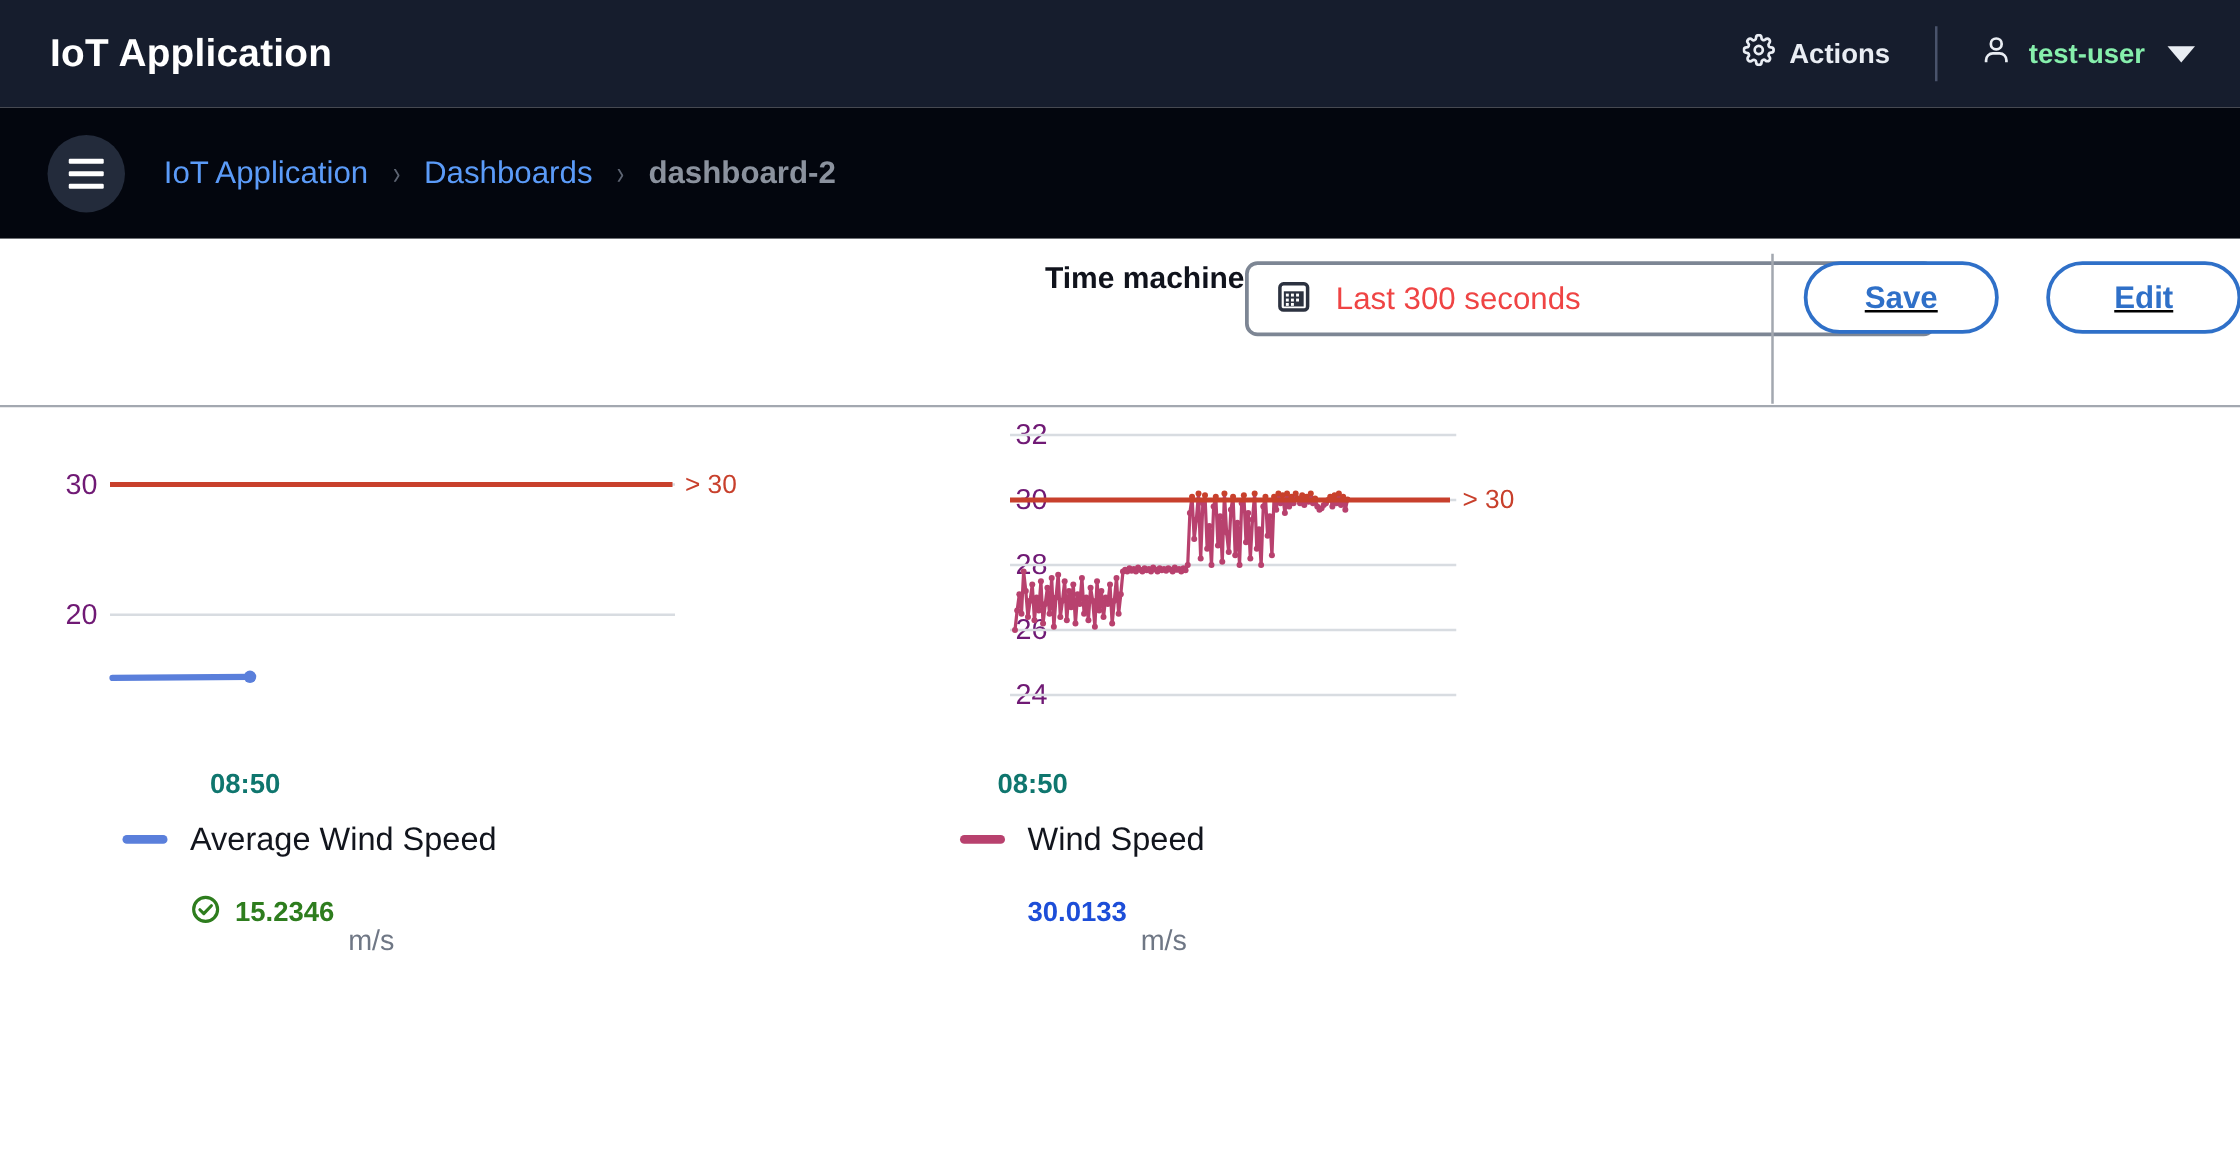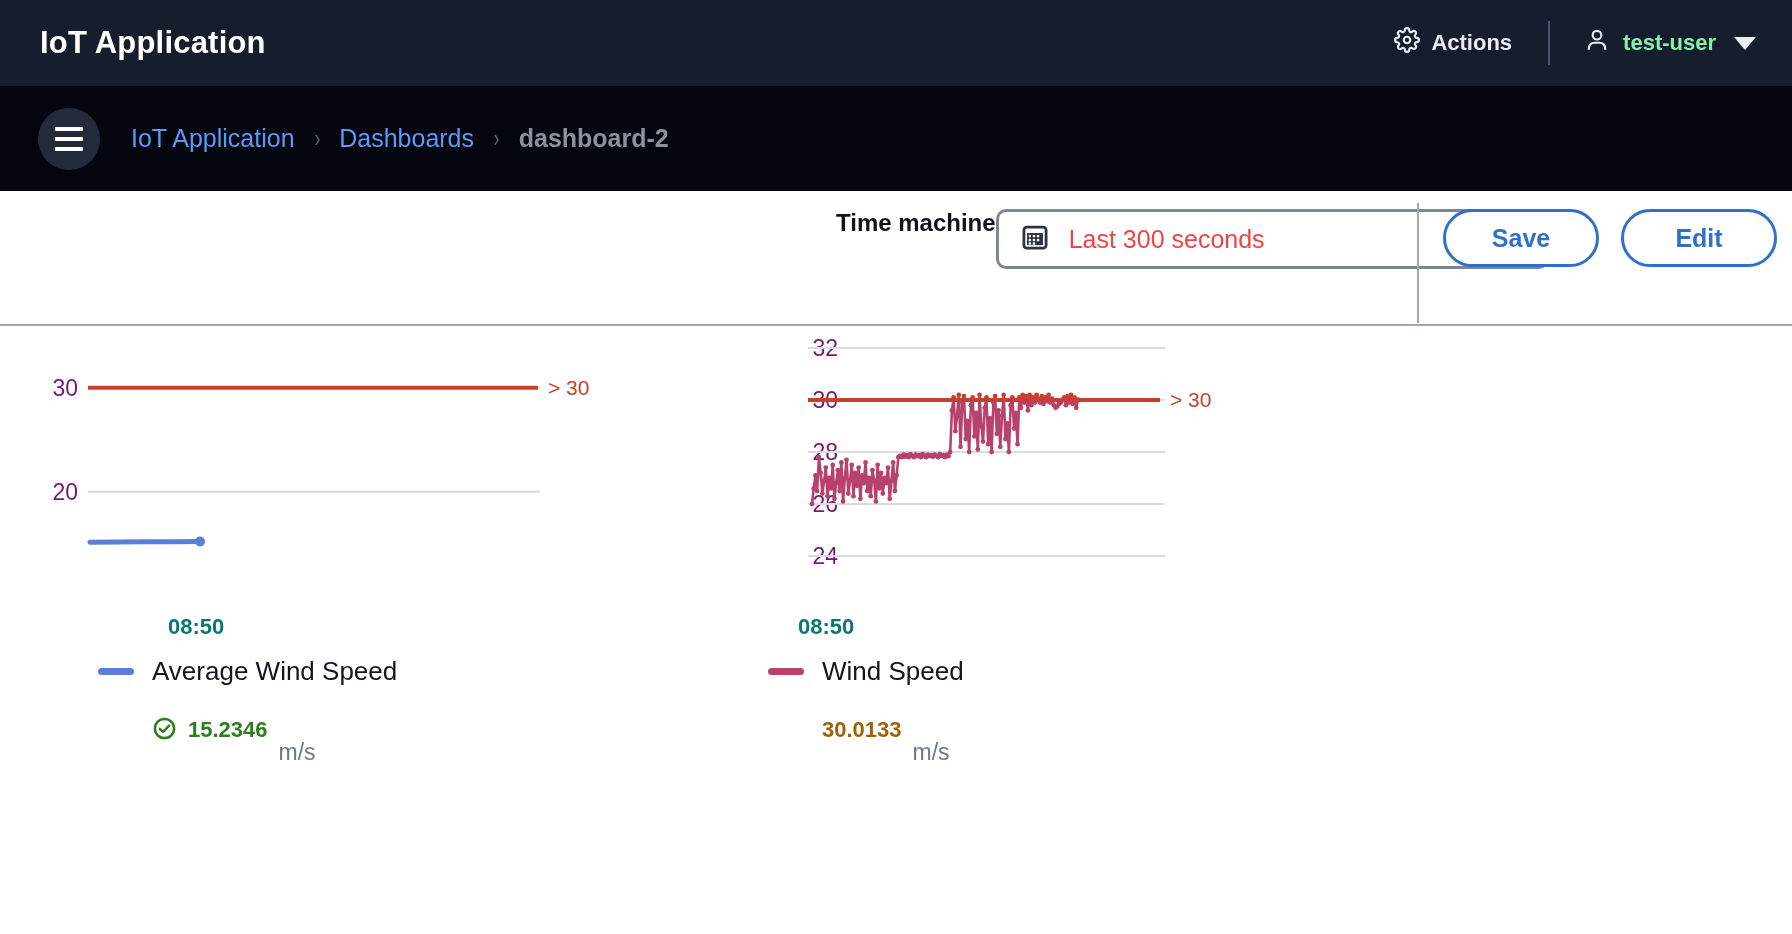--- a/index.html
+++ b/index.html
@@ -114,21 +114,21 @@
     width: 2px; height: 120px; background: #a3a8b0;
   }
   .actions-block {
     position: absolute; left: 1443px; top: 18px;
     display: flex; flex-direction: column;
   }
   .act-label {
     font-size: 24px; font-weight: bold; color: #10131c;
     margin-bottom: 12px;
   }
-  .act-row { display: flex; gap: 22px; }
+  .act-row { display: flex; gap: 38px; text-decoration: underline; }
   .pill-btn {
     width: 156px; height: 58px;
     border: 3px solid #2f70c8; border-radius: 34px;
     background: #fff; color: #2f70c8;
     font-size: 25px; font-weight: bold;
     font-family: "Liberation Sans", sans-serif;
     cursor: pointer;
   }
 
   
@@ -456,18 +456,18 @@
         </svg>
       <div class="threshold-label" id="wind-thr-label" style="left: 410px; top: 74px;">&gt; 30</div>
     </div>
     <div class="xtick" id="wind-xtick" style="left:38px; top:288px;">08:50</div>
     <div class="legend" style="left:8px; top:330px;">
       <div class="legend-row1">
         <span class="legend-dash" id="wind-dash" style="background: rgb(184, 65, 110);"></span>
         <span class="legend-name">Wind Speed</span>
       </div>
       <div class="legend-row2">
-        <span class="legend-value" id="wind-value" style="color: #a16207;">30.0133</span>
+        <span class="legend-value" id="wind-value" style="color: #1d4ed8;">30.0133</span>
         <span class="legend-unit">m/s</span>
       </div>
     </div>
   </div>
 </div>
 
 </body></html>

